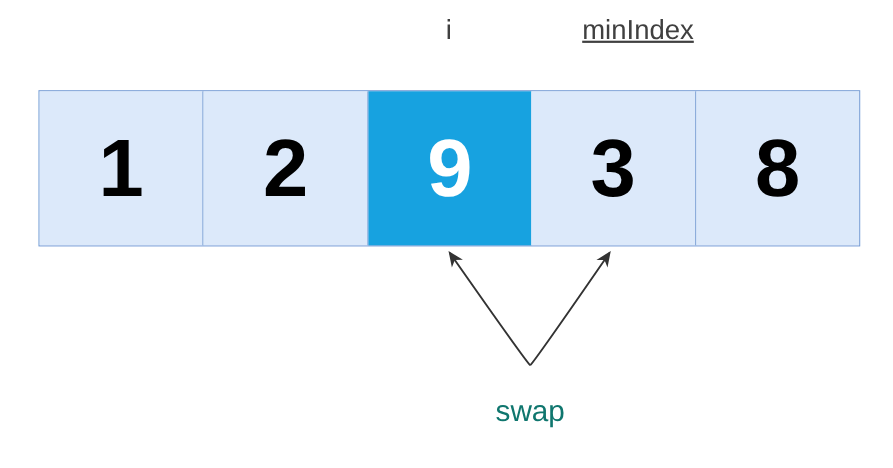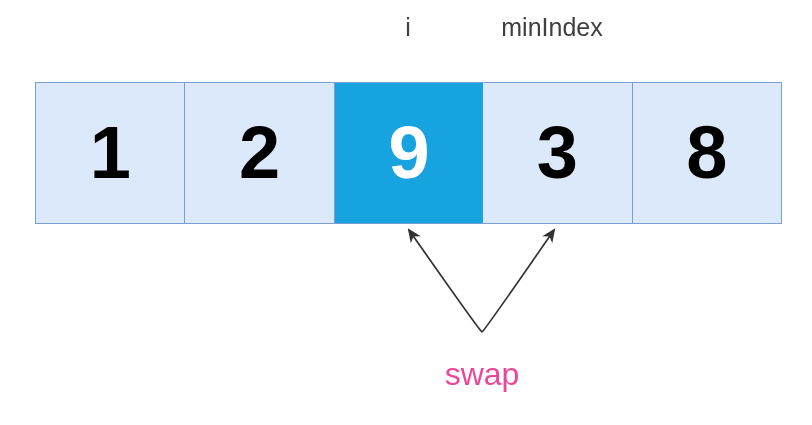--- a/index.html
+++ b/index.html
@@ -26,21 +26,21 @@
     top: 12px;
     font-size: 25px;
     line-height: 30px;
     color: #404040;
     white-space: nowrap;
     text-align: center;
     transform: translateX(-50%);
     font-weight: 400;
   }
   #label-i { left: 408px; }
-  #label-minindex { left: 552px; }
+  #label-minindex { left: 580px; text-decoration: underline; }
 
   
   #array {
     position: absolute;
     left: 35px;
     top: 82px;
     width: 747px;
     height: 142px;
     display: flex;
     box-sizing: border-box;
@@ -81,23 +81,23 @@
     height: 425px;
     pointer-events: none;
   }
 
   
   #swap-caption {
     position: absolute;
     top: 359px;
     left: 482px;
     transform: translateX(-50%);
-    font-size: 32px;
+    font-size: 27px;
     line-height: 30px;
-    color: #ec4899;
+    color: #0f766e;
     white-space: nowrap;
   }
 </style>
 </head>
 <body>
 
 <div id="canvas">
 
   <div id="label-i" class="pointer-label">i</div>
 

